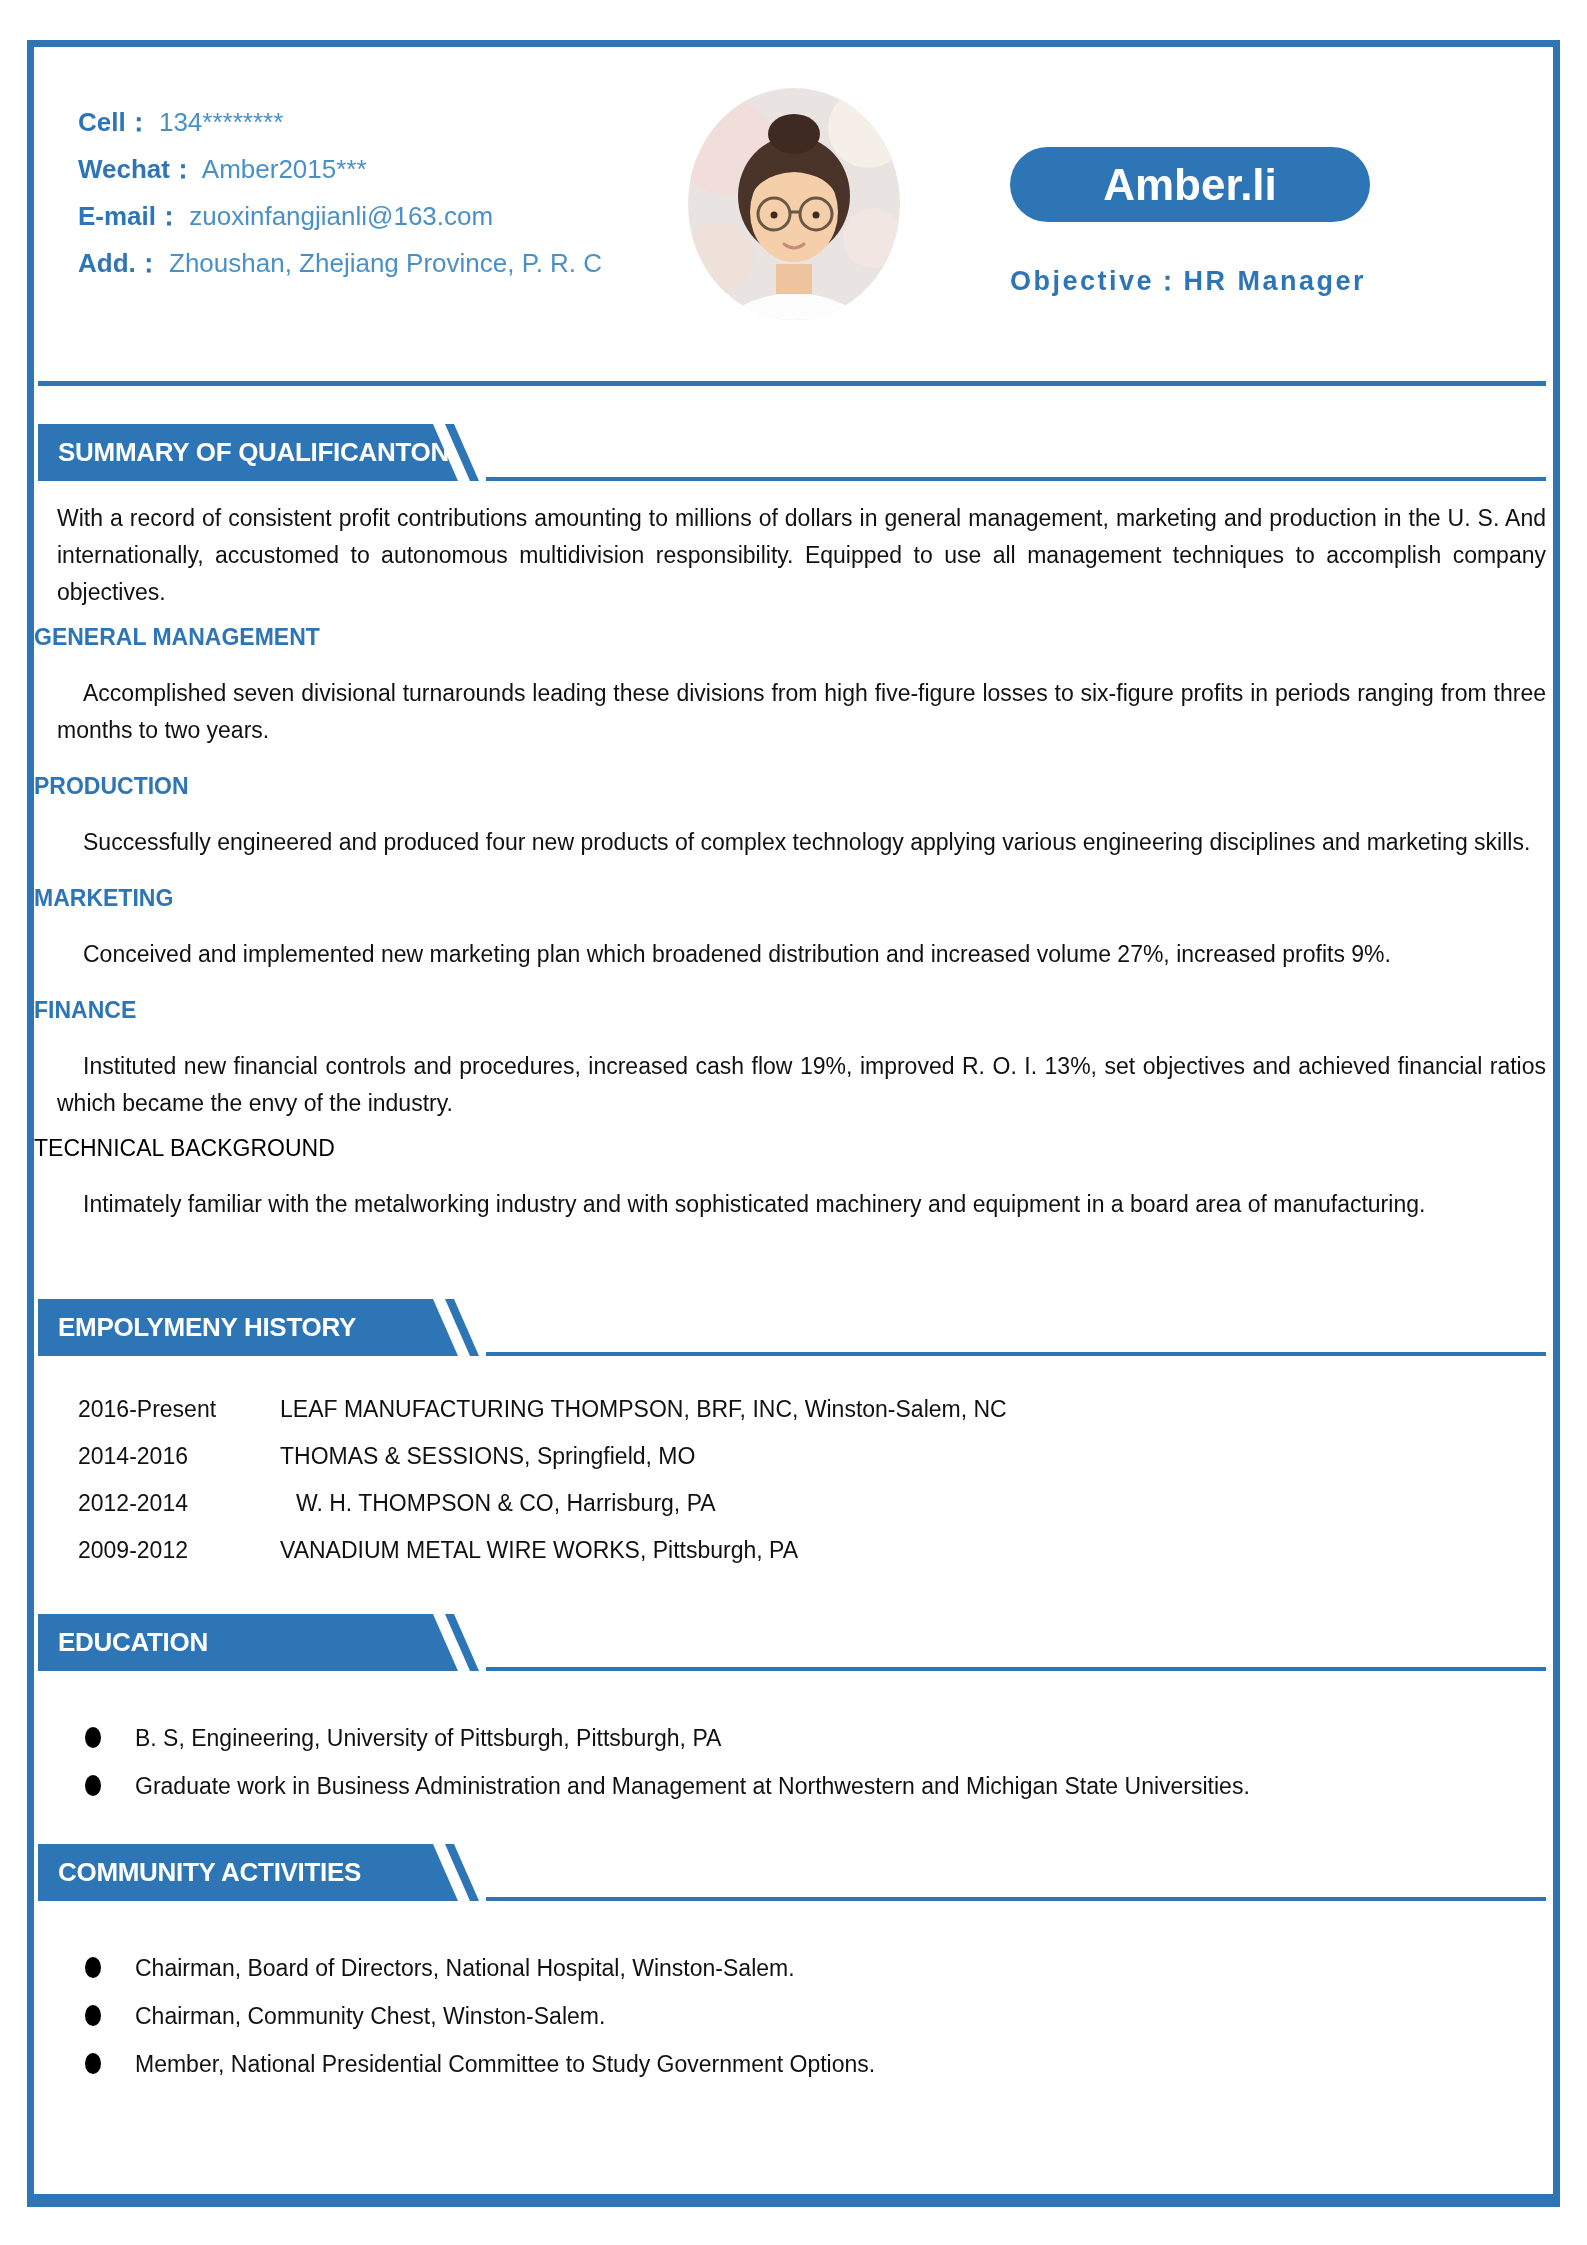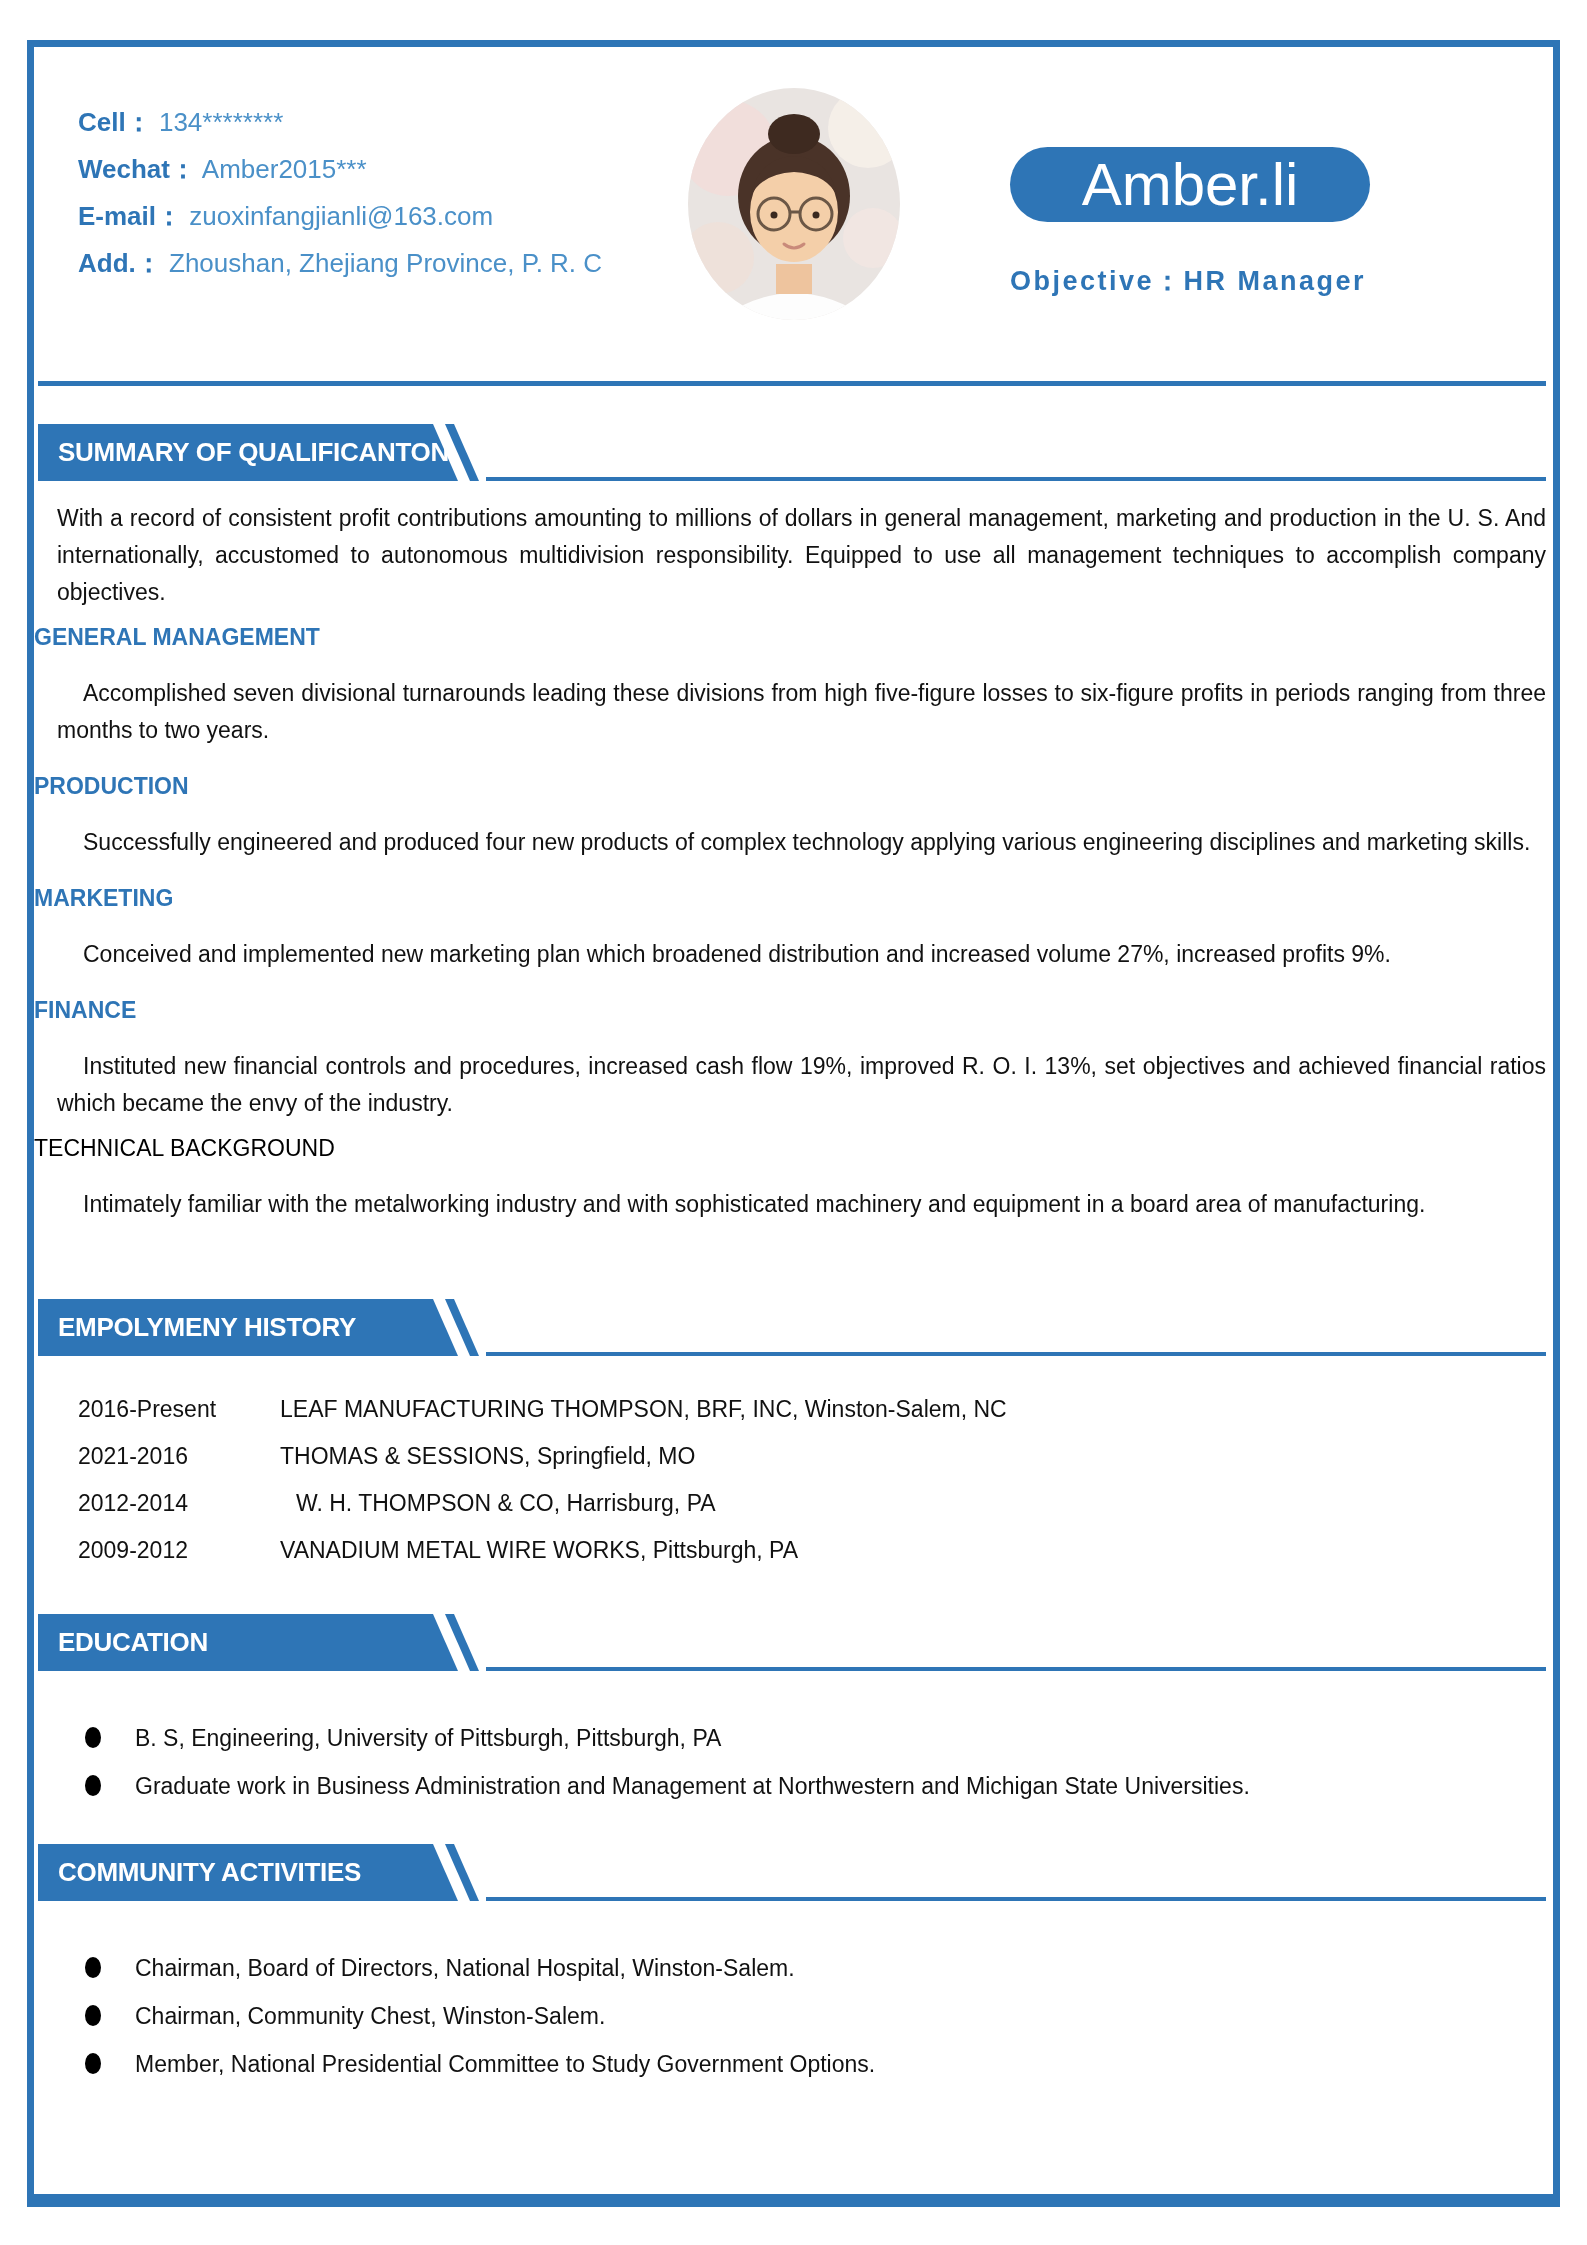--- a/index.html
+++ b/index.html
@@ -14,21 +14,21 @@
   
   .header { position:relative; height:334px;border-radius:25px; }
   .contact { position:absolute; left:44px; top:52px; font-size:26px; }
   .contact-row { height:47px; line-height:47px; white-space:nowrap; }
   .contact-label { color:var(--accent); font-weight:bold; }
   .contact-value { color:var(--value-blue); }
   .photo { position:absolute; left:654px; top:41px; width:212px; height:232px; }
   .name-pill { position:absolute; left:976px; top:100px; width:360px; height:75px;
                background:var(--accent); border-radius:38px; display:flex;
                align-items:center; justify-content:center;
-               color:#ffffff; font-size:60px; font-weight:normal; }
+               color:#ffffff; font-size:44px; font-weight:bold; }
   .objective { position:absolute; left:976px; top:216px; color:var(--accent);
                font-size:27px; font-weight:bold; letter-spacing:2.5px; white-space:nowrap; }
   .divider { height:5px; background:var(--accent); margin:0 7px 0 4px; }
 
   
   .banner { position:relative; height:57px; margin:0 7px 0 4px; }
   .banner-bar { position:absolute; left:0; top:0; height:57px; width:420px;
                 background:var(--accent);
                 clip-path:polygon(0 0, 395px 0, 420px 100%, 0 100%);
                 filter:drop-shadow(2px 2px 0 rgba(110,130,150,.5));
@@ -166,21 +166,21 @@
       <div class="banner-stripe"></div>
       <div class="banner-rule"></div>
     </div>
 
     <div class="emp-list">
       <div class="emp-row">
         <span class="emp-period">2016-Present</span>
         <span class="emp-org">LEAF MANUFACTURING THOMPSON, BRF, INC, Winston-Salem, NC</span>
       </div>
       <div class="emp-row">
-        <span class="emp-period">2021-2016</span>
+        <span class="emp-period">2014-2016</span>
         <span class="emp-org">THOMAS &amp; SESSIONS, Springfield, MO</span>
       </div>
       <div class="emp-row">
         <span class="emp-period">2012-2014</span>
         <span class="emp-org">W. H. THOMPSON &amp; CO, Harrisburg, PA</span>
       </div>
       <div class="emp-row">
         <span class="emp-period">2009-2012</span>
         <span class="emp-org">VANADIUM METAL WIRE WORKS, Pittsburgh, PA</span>
       </div>

